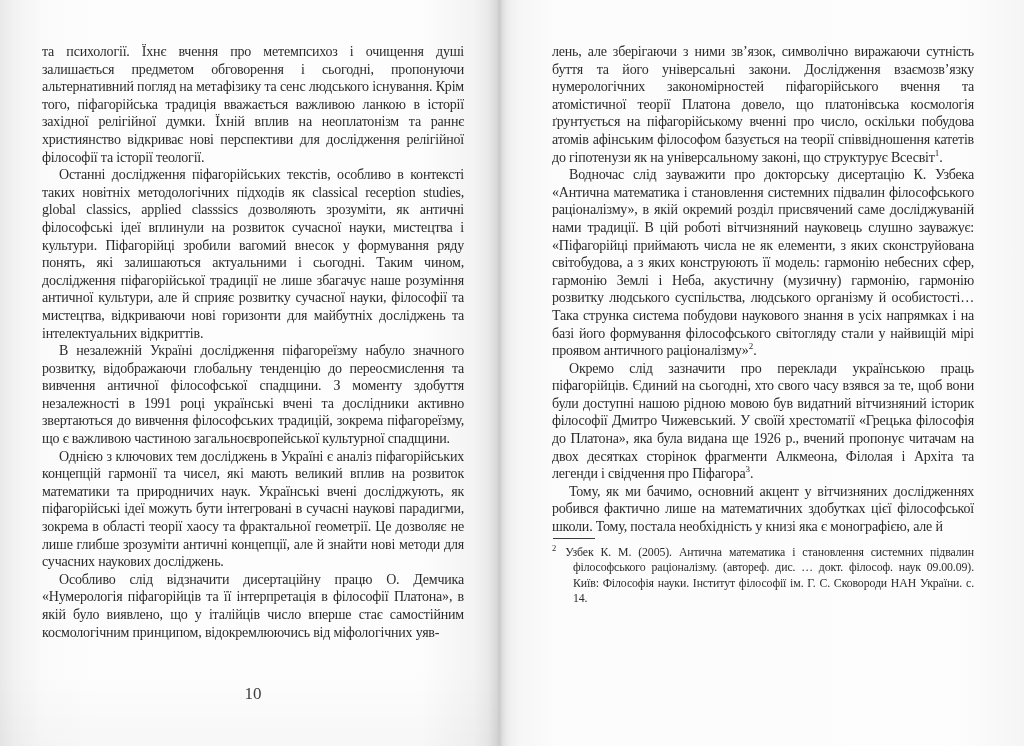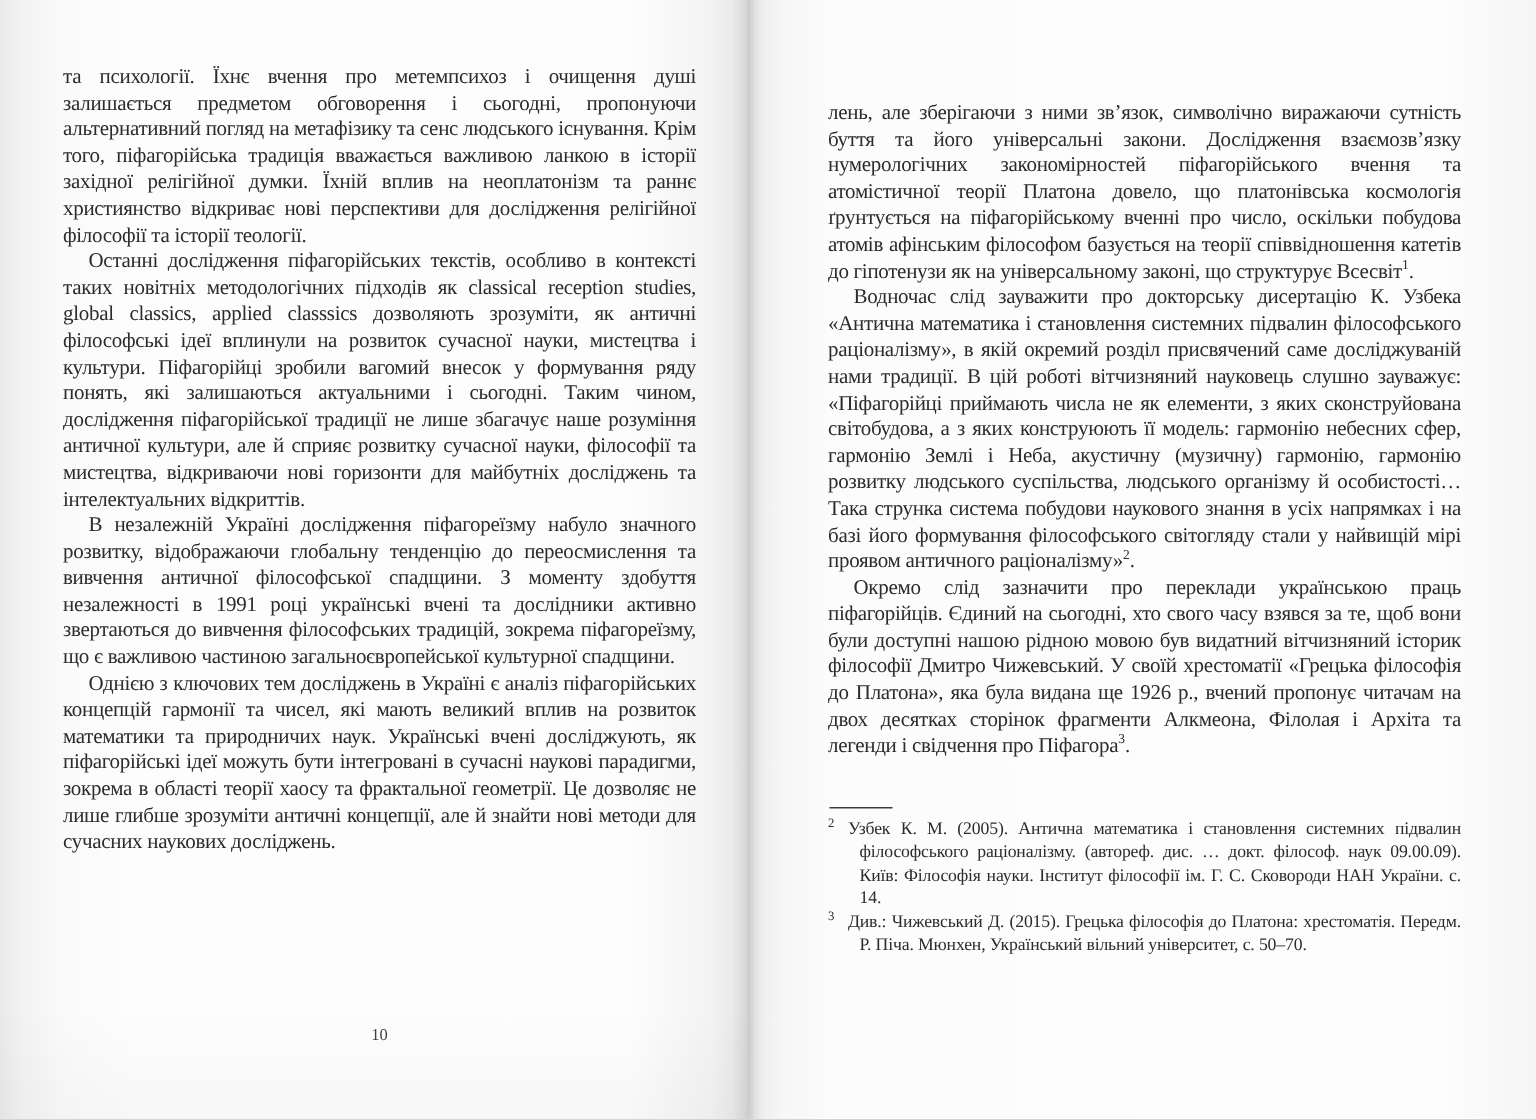--- a/index.html
+++ b/index.html
@@ -38,21 +38,21 @@
     position: absolute;
     top: 43px;
     width: 422px;
     text-align: justify;
     font-size: 14px;
     line-height: 17.6px;
     letter-spacing: -0.2px;
     overflow: hidden;
   }
   .body-left  { left: 42px; max-height: 636px; }
-  .body-right { left: 54px; max-height: 492px; margin-top: 24px; }
+  .body-right { left: 54px; max-height: 492px; }
   .body p { margin: 0; padding: 0; text-indent: 17px; }
   .body p.cont { text-indent: 0; }
   .fnref {
     font-size: 9px;
     line-height: 0;
     vertical-align: super;
     letter-spacing: 0;
   }
   .footnotes {
     position: absolute;
@@ -78,51 +78,52 @@
     line-height: 0;
     vertical-align: super;
     margin-right: 9px;
     letter-spacing: 0;
   }
   .pagenum {
     position: absolute;
     top: 684px;
     width: 422px;
     text-align: center;
-    font-size: 11px;
+    font-size: 17px;
     color: #3e3e3e;
   }
   .pagenum-left  { left: 42px; }
   .pagenum-right { left: 54px; }
 </style>
 </head>
 <body>
 
 <div class="spread">
 
   <div class="page page-left">
     <div class="body body-left">
       <p class="cont">та психології. Їхнє вчення про метемпсихоз і очищення душі залишається предметом обговорення і сьогодні, пропонуючи альтернативний погляд на метафізику та сенс людського існування. Крім того, піфагорійська традиція вважається важливою ланкою в історії західної релігійної думки. Їхній вплив на неоплатонізм та раннє християнство відкриває нові перспективи для дослідження релігійної філософії та історії теології.</p>
       <p>Останні дослідження піфагорійських текстів, особливо в контексті таких новітніх методологічних підходів як classical reception studies, global classics, applied classsics дозволяють зрозуміти, як античні філософські ідеї вплинули на розвиток сучасної науки, мистецтва і культури. Піфагорійці зробили вагомий внесок у формування ряду понять, які залишаються актуальними і сьогодні. Таким чином, дослідження піфагорійської традиції не лише збагачує наше розуміння античної культури, але й сприяє розвитку сучасної науки, філософії та мистецтва, відкриваючи нові горизонти для майбутніх досліджень та інтелектуальних відкриттів.</p>
       <p>В незалежній Україні дослідження піфагореїзму набуло значного розвитку, відображаючи глобальну тенденцію до переосмислення та вивчення античної філософської спадщини. З моменту здобуття незалежності в 1991 році українські вчені та дослідники активно звертаються до вивчення філософських традицій, зокрема піфагореїзму, що є важливою частиною загальноєвропейської культурної спадщини.</p>
       <p>Однією з ключових тем досліджень в Україні є аналіз піфагорійських концепцій гармонії та чисел, які мають великий вплив на розвиток математики та природничих наук. Українські вчені досліджують, як піфагорійські ідеї можуть бути інтегровані в сучасні наукові парадигми, зокрема в області теорії хаосу та фрактальної геометрії. Це дозволяє не лише глибше зрозуміти античні концепції, але й знайти нові методи для сучасних наукових досліджень.</p>
+      <p>Особливо слід відзначити дисертаційну працю О. Демчика «Нумерологія піфагорійців та її інтерпретація в філософії Платона», в якій було виявлено, що у італійців число вперше стає самостійним космологічним принципом, відокремлюючись від міфологічних уяв-</p>
     </div>
     <div class="pagenum pagenum-left">10</div>
   </div>
 
   <div class="page page-right">
     <div class="body body-right">
       <p class="cont"><span>лень, але зберігаючи з ними зв’язок, символічно виражаючи сутність буття та його універсальні закони. Дослідження взаємозв’язку нумерологічних закономірностей піфагорійського вчення та атомістичної теорії Платона довело, що платонівська космологія ґрунтується на піфагорійському вченні про число, оскільки побудова атомів афінським філософом базується на теорії співвідношення катетів до гіпотенузи як на універсальному законі, що структурує Всесвіт</span><sup class="fnref">1</sup><span>.</span></p>
       <p><span>Водночас слід зауважити про докторську дисертацію К. Узбека «Антична математика і становлення системних підвалин філософського раціоналізму», в якій окремий розділ присвячений саме досліджуваній нами традиції. В цій роботі вітчизняний науковець слушно зауважує: «Піфагорійці приймають числа не як елементи, з яких сконструйована світобудова, а з яких конструюють її модель: гармонію небесних сфер, гармонію Землі і Неба, акустичну (музичну) гармонію, гармонію розвитку людського суспільства, людського організму й особистості… Така струнка система побудови наукового знання в усіх напрямках і на базі його формування філософського світогляду стали у найвищій мірі проявом античного раціоналізму»</span><sup class="fnref">2</sup><span>.</span></p>
       <p><span>Окремо слід зазначити про переклади українською праць піфагорійців. Єдиний на сьогодні, хто свого часу взявся за те, щоб вони були доступні нашою рідною мовою був видатний вітчизняний історик філософії Дмитро Чижевський. У своїй хрестоматії «Грецька філософія до Платона», яка була видана ще 1926 р., вчений пропонує читачам на двох десятках сторінок фрагменти Алкмеона, Філолая і Архіта та легенди і свідчення про Піфагора</span><sup class="fnref">3</sup><span>.</span></p>
+      <p>Тому, як ми бачимо, основний акцент у вітчизняних дослідженнях робився фактично лише на математичних здобутках цієї філософської школи. Тому, постала необхідність у книзі яка є монографією, але й</p>
     </div>
 
     <div class="footnotes">
       <div class="fn-rule"></div>
       <p class="footnote"><sup class="fn-marker">2</sup><span>Узбек К. М. (2005). Антична математика і становлення системних підвалин філософського раціоналізму. (автореф. дис. … докт. філософ. наук 09.00.09). Київ: Філософія науки. Інститут філософії ім. Г. С. Сковороди НАН України. с. 14.</span></p>
-      <p class="footnote"><sup class="fn-marker">3</sup><span>Див.: Чижевський Д. (2015). Грецька філософія до Платона: хрестоматія. Передм. Р. Піча. Мюнхен, Український вільний університет, с. 50–70.</span></p>
     </div>
 
   </div>
 
   <div class="gutter"></div>
 
 </div>
 
 </body></html>

